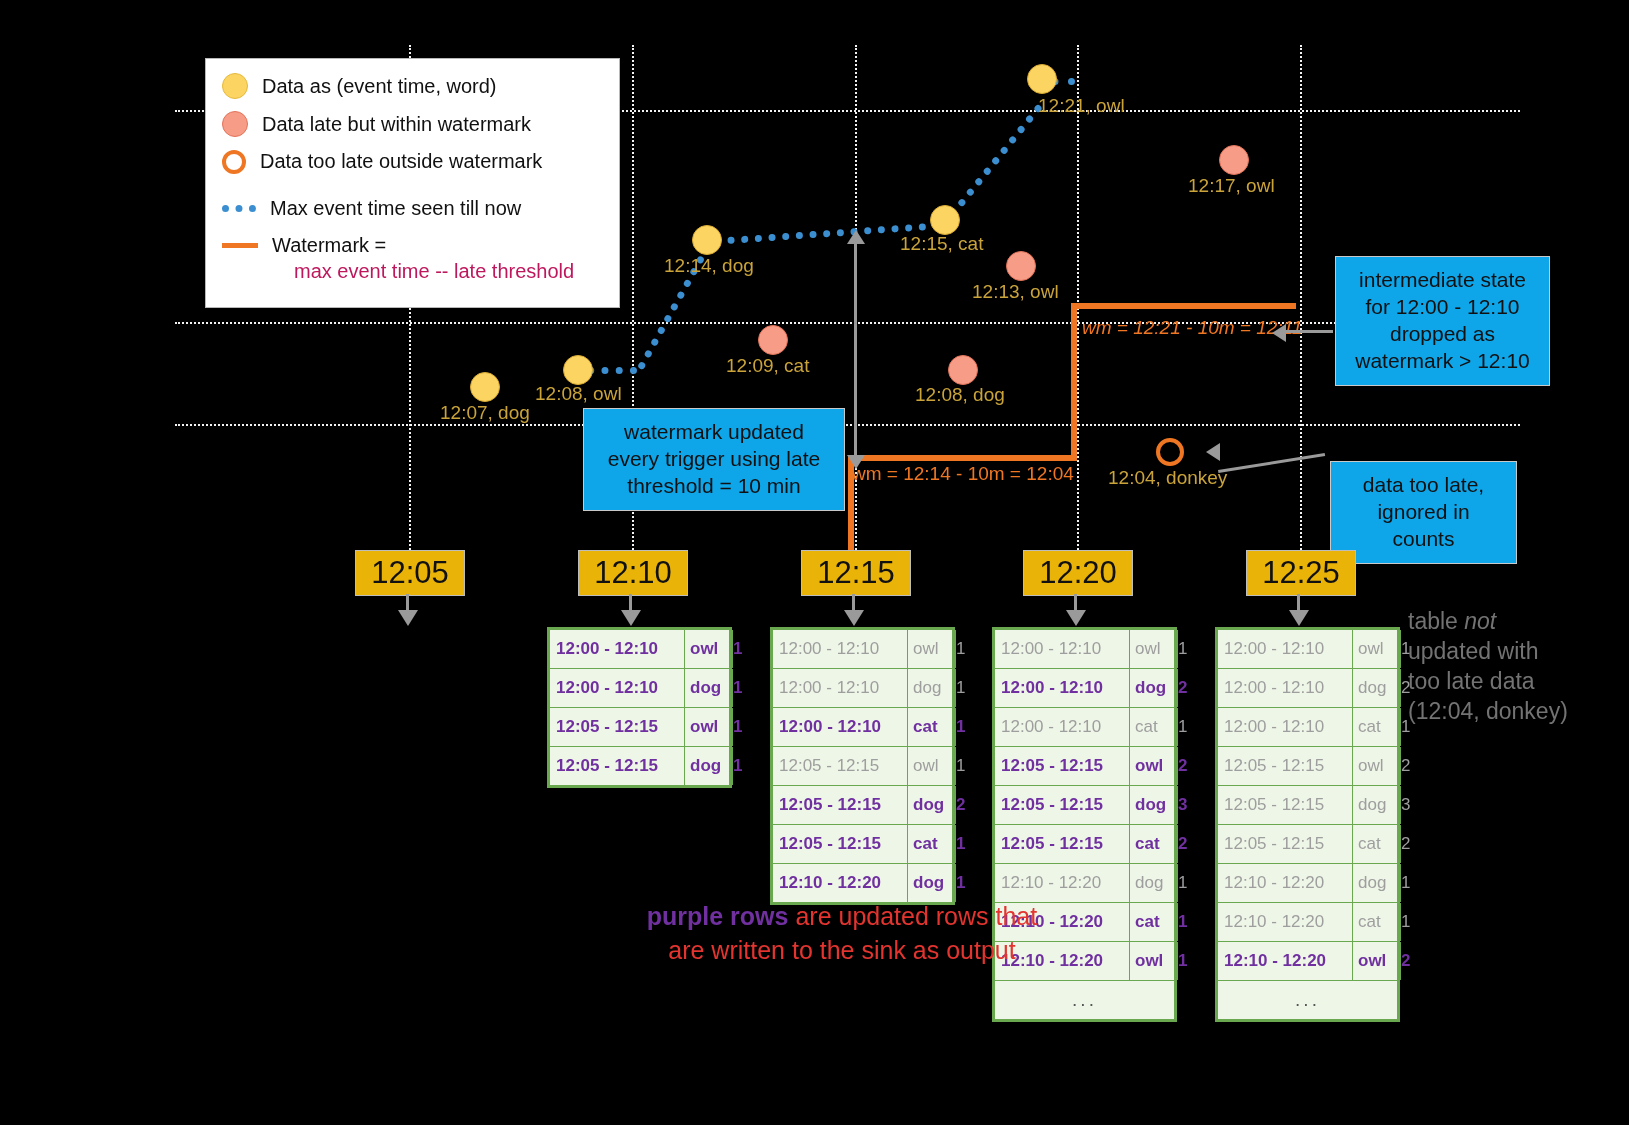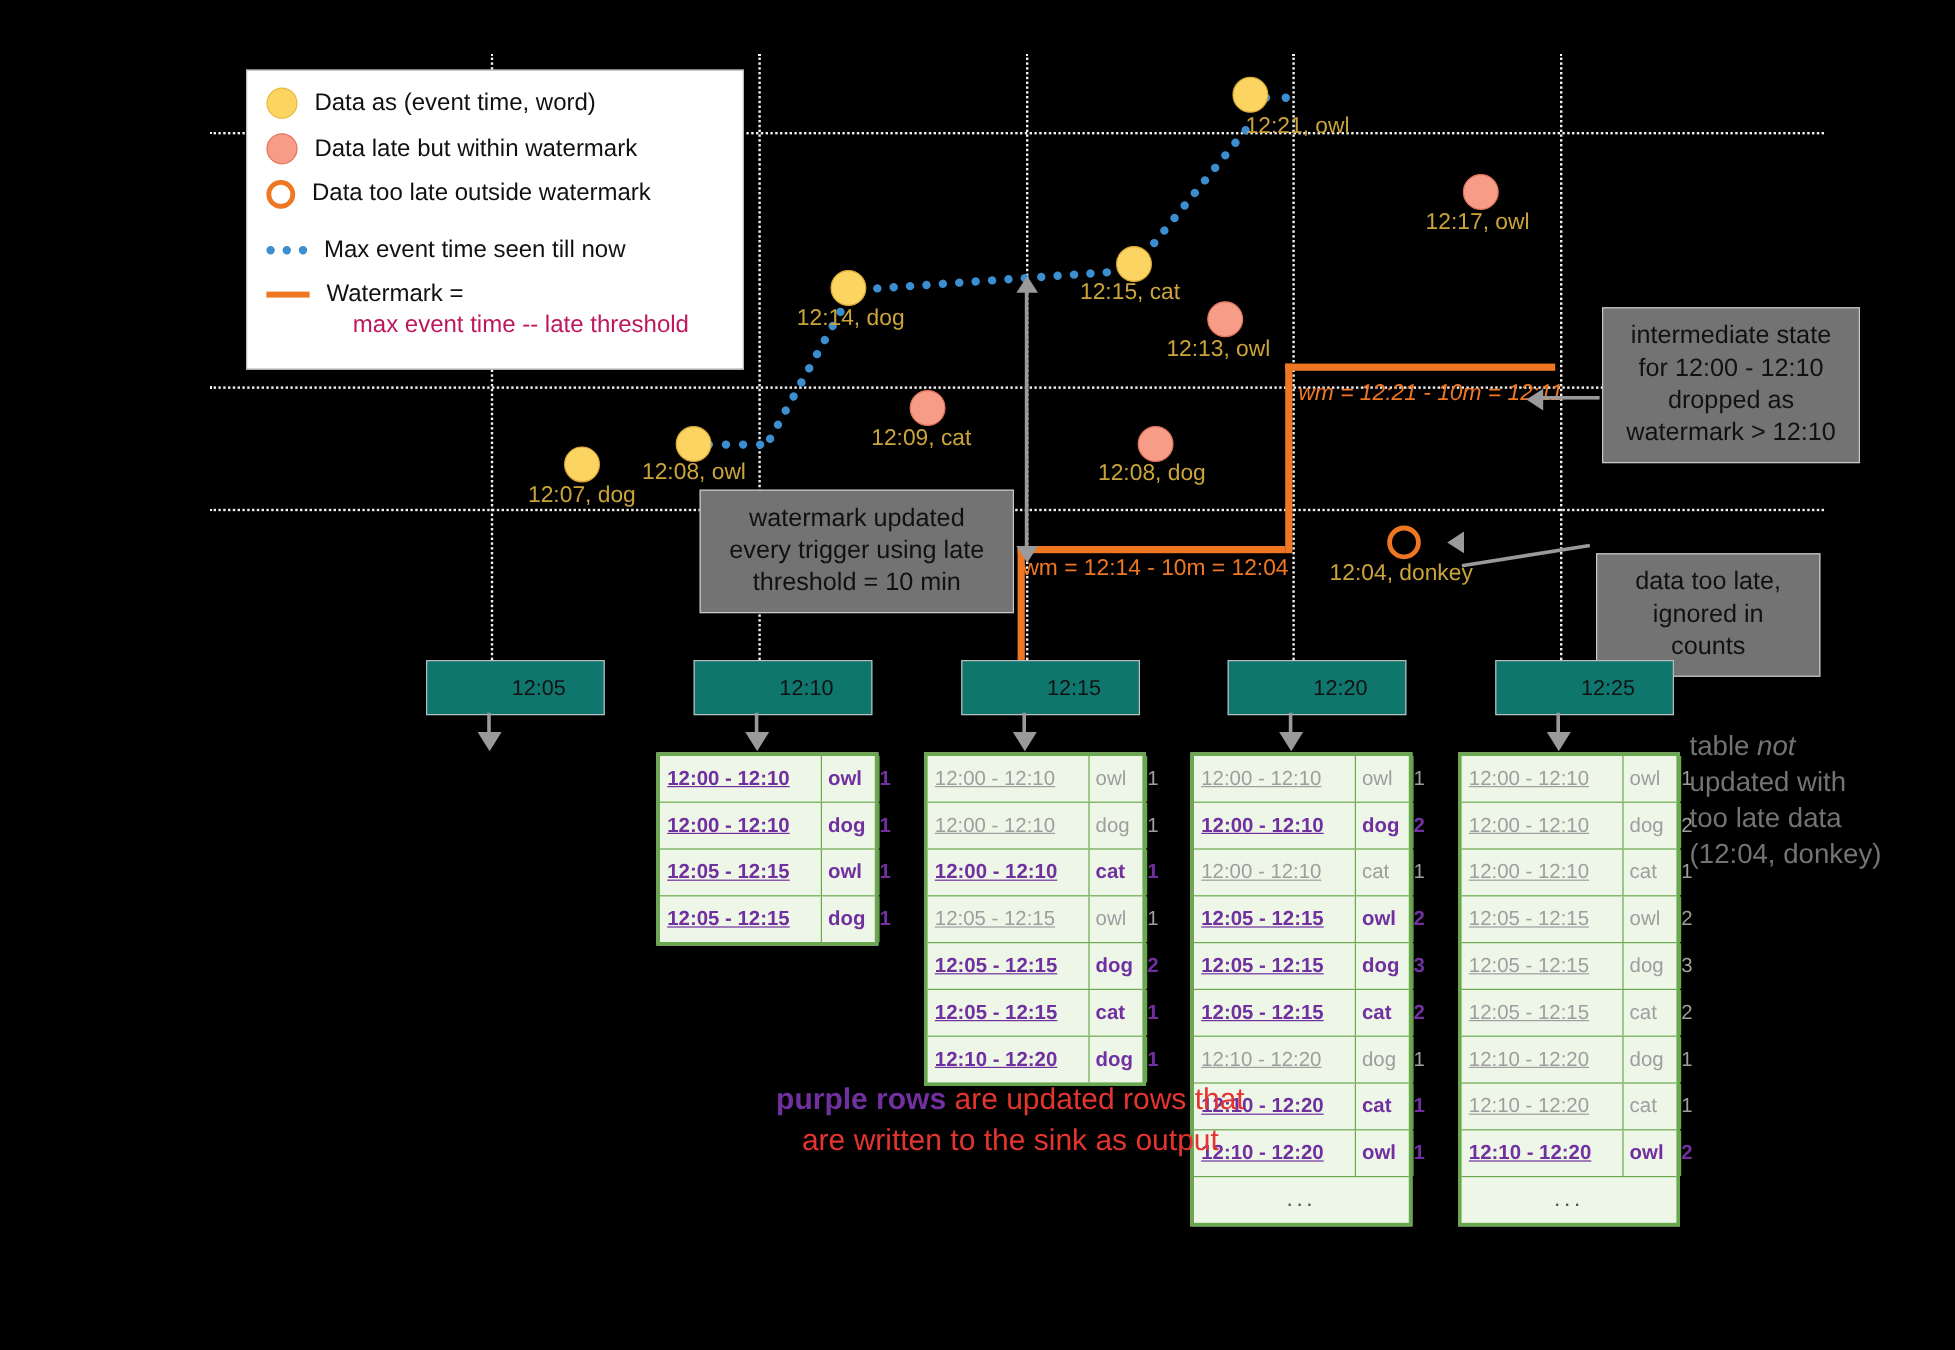--- a/index.html
+++ b/index.html
@@ -30,34 +30,34 @@
   .ptlabel{position:absolute;color:#caa43a;font-size:19px;white-space:nowrap;}
 
   
   .seg{position:absolute;height:0;border-top:7px dotted #3b8fd0;transform-origin:0 0;}
 
   
   .wm{position:absolute;background:#ef7622;}
   .wmlabel{position:absolute;color:#ef7622;font-size:19px;white-space:nowrap;}
 
   
-  .callout{position:absolute;background:#737373;border:1px solid #c9c9c9;color:#111;font-size:21px;line-height:1.28;padding:10px 14px;box-sizing:border-box;text-align:center;}
+  .callout{position:absolute;background:#0ea5e9;border:1px solid #c9c9c9;color:#111;font-size:21px;line-height:1.28;padding:10px 14px;box-sizing:border-box;text-align:center;}
 
   
   .garrow{position:absolute;background:#9a9a9a;}
   .gtri{position:absolute;width:0;height:0;}
 
   
-  .tick{position:absolute;background:#0f766e;border:1px solid #bdbdbd;width:108px;height:44px;display:flex;align-items:center;justify-content:center;font-size:18px;color:#111;padding-left:39px;}
+  .tick{position:absolute;background:#eab308;border:1px solid #bdbdbd;width:108px;height:44px;display:flex;align-items:center;justify-content:center;font-size:31px;color:#111;}
 
   
   .tbl{position:absolute;border:3px solid #6aa84f;background:#eef6e7;box-sizing:border-box;}
   .trow{display:flex;align-items:stretch;border-bottom:1px solid #6aa84f;height:38px;}
   .trow:last-child{border-bottom:none;}
-  .c1{flex:0 0 128px;display:flex;align-items:center;padding-left:6px;font-size:17px;border-right:1px solid #6aa84f;text-decoration:underline;}
+  .c1{flex:0 0 128px;display:flex;align-items:center;padding-left:6px;font-size:17px;border-right:1px solid #6aa84f;}
   .c2{flex:0 0 42px;display:flex;align-items:center;padding-left:5px;font-size:17px;border-right:1px solid #6aa84f;}
   .c3{flex:1;display:flex;align-items:center;justify-content:center;font-size:17px;}
   .gray .c1,.gray .c2,.gray .c3{color:#9e9e9e;}
   .purple .c1,.purple .c2,.purple .c3{color:#7030a0;font-weight:bold;}
   .ellipsis{justify-content:center;color:#555;letter-spacing:3px;font-size:19px;}
   .trow.dots{display:flex;align-items:center;justify-content:center;}
 
   
   .notered{position:absolute;color:#737373;font-size:23px;line-height:1.3;}
   .noteline{position:absolute;font-size:25px;line-height:1.35;}

